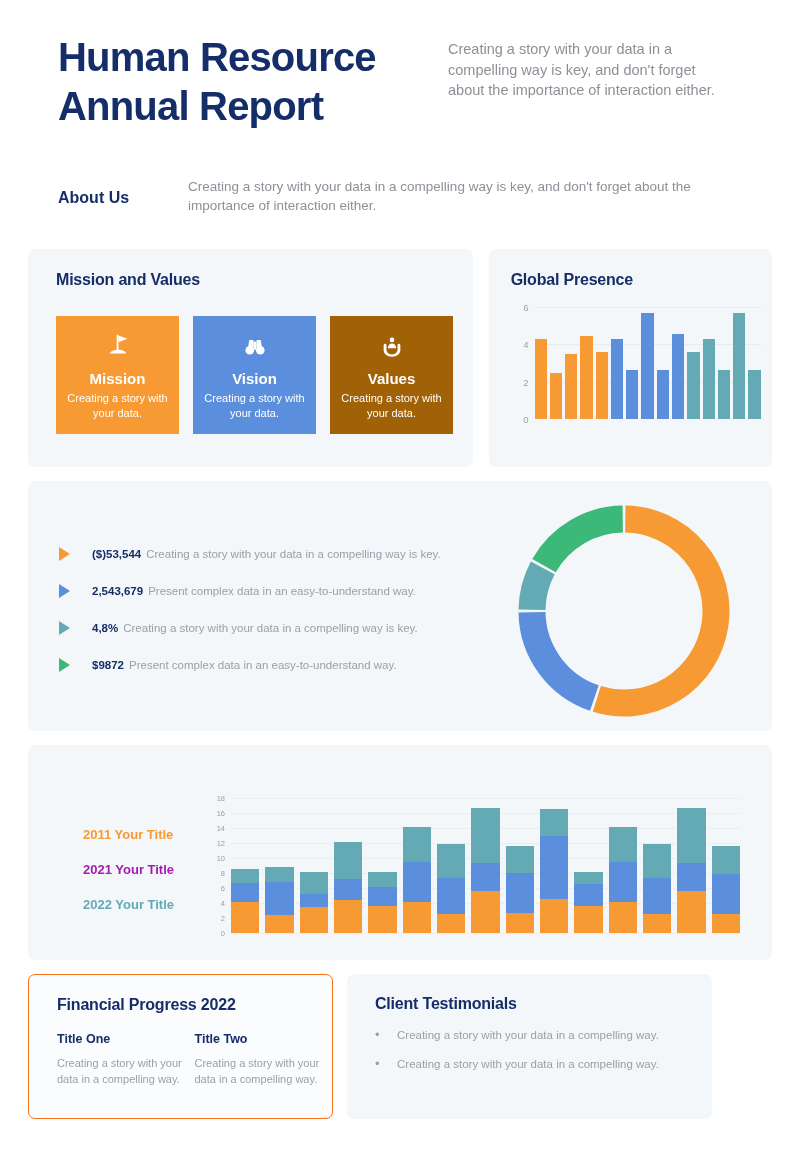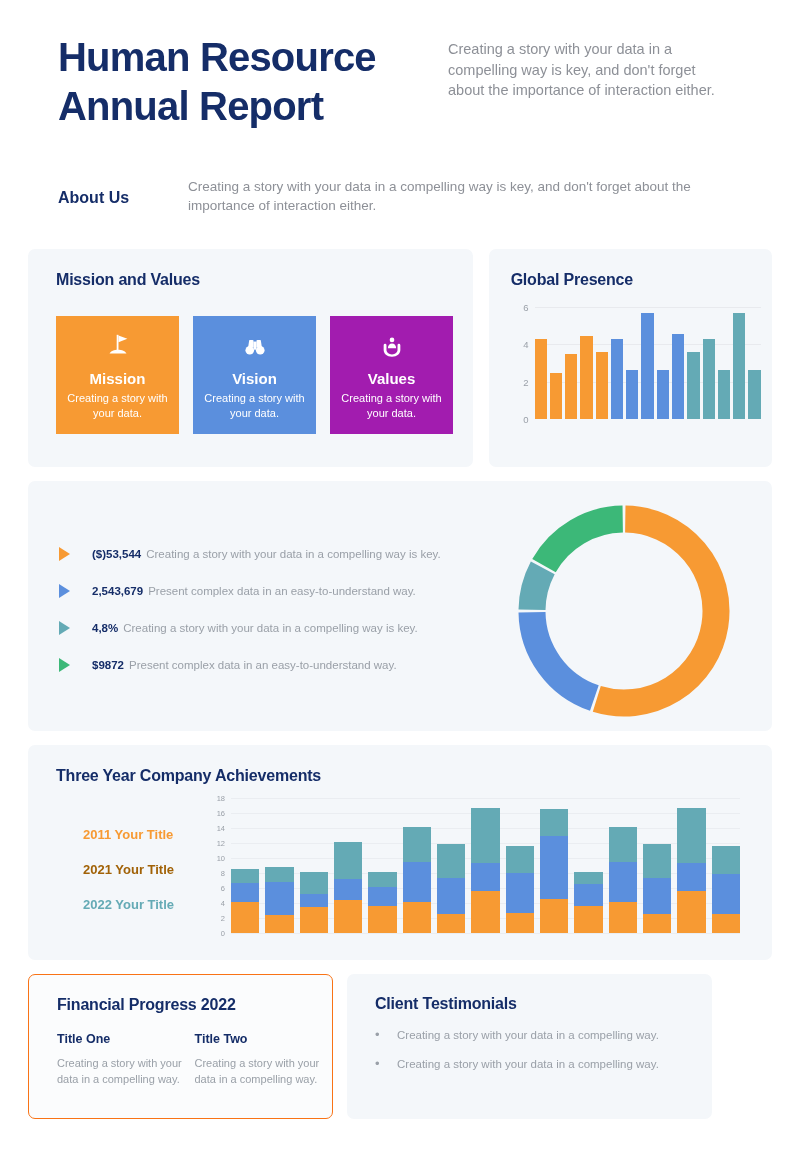--- a/index.html
+++ b/index.html
@@ -130,21 +130,21 @@
                 <rect x="14.4" y="10" width="3.2" height="9" rx="1.2"></rect>
                 <path d="M10.5 8.5 h2.8 a1.2 1.2 0 0 1 1.2 1.2 v6.4 h-5.8 l1 -6.6 a.9 .9 0 0 1 .8 -1z"></path>
                 <path d="M21.5 8.5 h-2.8 a1.2 1.2 0 0 0 -1.2 1.2 v6.4 h5.8 l-1 -6.6 a.9 .9 0 0 0 -.8 -1z"></path>
                 <circle cx="10.4" cy="19.5" r="4.6"></circle>
                 <circle cx="21.6" cy="19.5" r="4.6"></circle>
               </svg>
             </div>
             <div class="tile-name">Vision</div>
             <div class="tile-desc">Creating a story with your data.</div>
           </div>
-          <div class="tile" style="background: #a21caf;">
+          <div class="tile" style="background: #a16207;">
             <div class="tile-icon">
               <svg width="30" height="30" viewBox="0 0 32 32" fill="#fff">
                 <circle cx="16" cy="8.4" r="2.5"></circle>
                 <path d="M11.6 17.2 c0 -3 2 -4.9 4.4 -4.9 s4.4 1.9 4.4 4.9 z"></path>
                 <path d="M8.6 12.6 a1.5 1.5 0 0 1 1.5 1.5 v5.2 c0 2.4 2.3 4.6 5.9 4.6 v2.6 c-5.5 0 -8.9 -3.3 -8.9 -7.2 v-5.2 a1.5 1.5 0 0 1 1.5 -1.5z"></path>
                 <path d="M23.4 12.6 a1.5 1.5 0 0 0 -1.5 1.5 v5.2 c0 2.4 -2.3 4.6 -5.9 4.6 v2.6 c5.5 0 8.9 -3.3 8.9 -7.2 v-5.2 a1.5 1.5 0 0 0 -1.5 -1.5z"></path>
               </svg>
             </div>
             <div class="tile-name">Values</div>
             <div class="tile-desc">Creating a story with your data.</div>
@@ -211,24 +211,23 @@
       </div>
     <div class="donut-wrap" id="donut-wrap"><svg width="224" height="224" viewBox="0 0 224 224">
           <path d="M 113.28452059120137 20.008967791144016 A 92 92 0 1 1 84.79485939594767 199.8856093152556" fill="none" stroke="#f79a33" stroke-width="27"></path>
           <path d="M 82.35155603879296 199.09173193064407 A 92 92 0 0 1 20.008967791144016 113.28452059120137" fill="none" stroke="#5b8fdd" stroke-width="27"></path>
           <path d="M 20.008967791144016 110.71547940879856 A 92 92 0 0 1 30.768821456978728 68.80861622369804" fill="none" stroke="#64aab5" stroke-width="27"></path>
           <path d="M 32.00646648551991 66.55734827425067 A 92 92 0 0 1 110.7154794087987 20.008967791144016" fill="none" stroke="#3cb878" stroke-width="27"></path>
         </svg></div>
   </div>
 
   <div class="card ach-card">
-    <div class="card-title">Three Year Company Achievements</div>
     <div class="legend" id="ach-legend">
         <div class="legend-item" style="color: rgb(247, 154, 51);">2011 Your Title</div>
-        <div class="legend-item" style="color: #a16207;">2021 Your Title</div>
+        <div class="legend-item" style="color: #a21caf;">2021 Your Title</div>
         <div class="legend-item" style="color: rgb(100, 170, 181);">2022 Your Title</div>
       </div>
     <div class="ach-chart" id="ach-chart">
         <div class="ach-axis">
           <div class="ach-tick" style="top:135px">0</div>
           <div class="ach-tick" style="top:120px">2</div>
           <div class="ach-tick" style="top:105px">4</div>
           <div class="ach-tick" style="top:90px">6</div>
           <div class="ach-tick" style="top:75px">8</div>
           <div class="ach-tick" style="top:60px">10</div>

